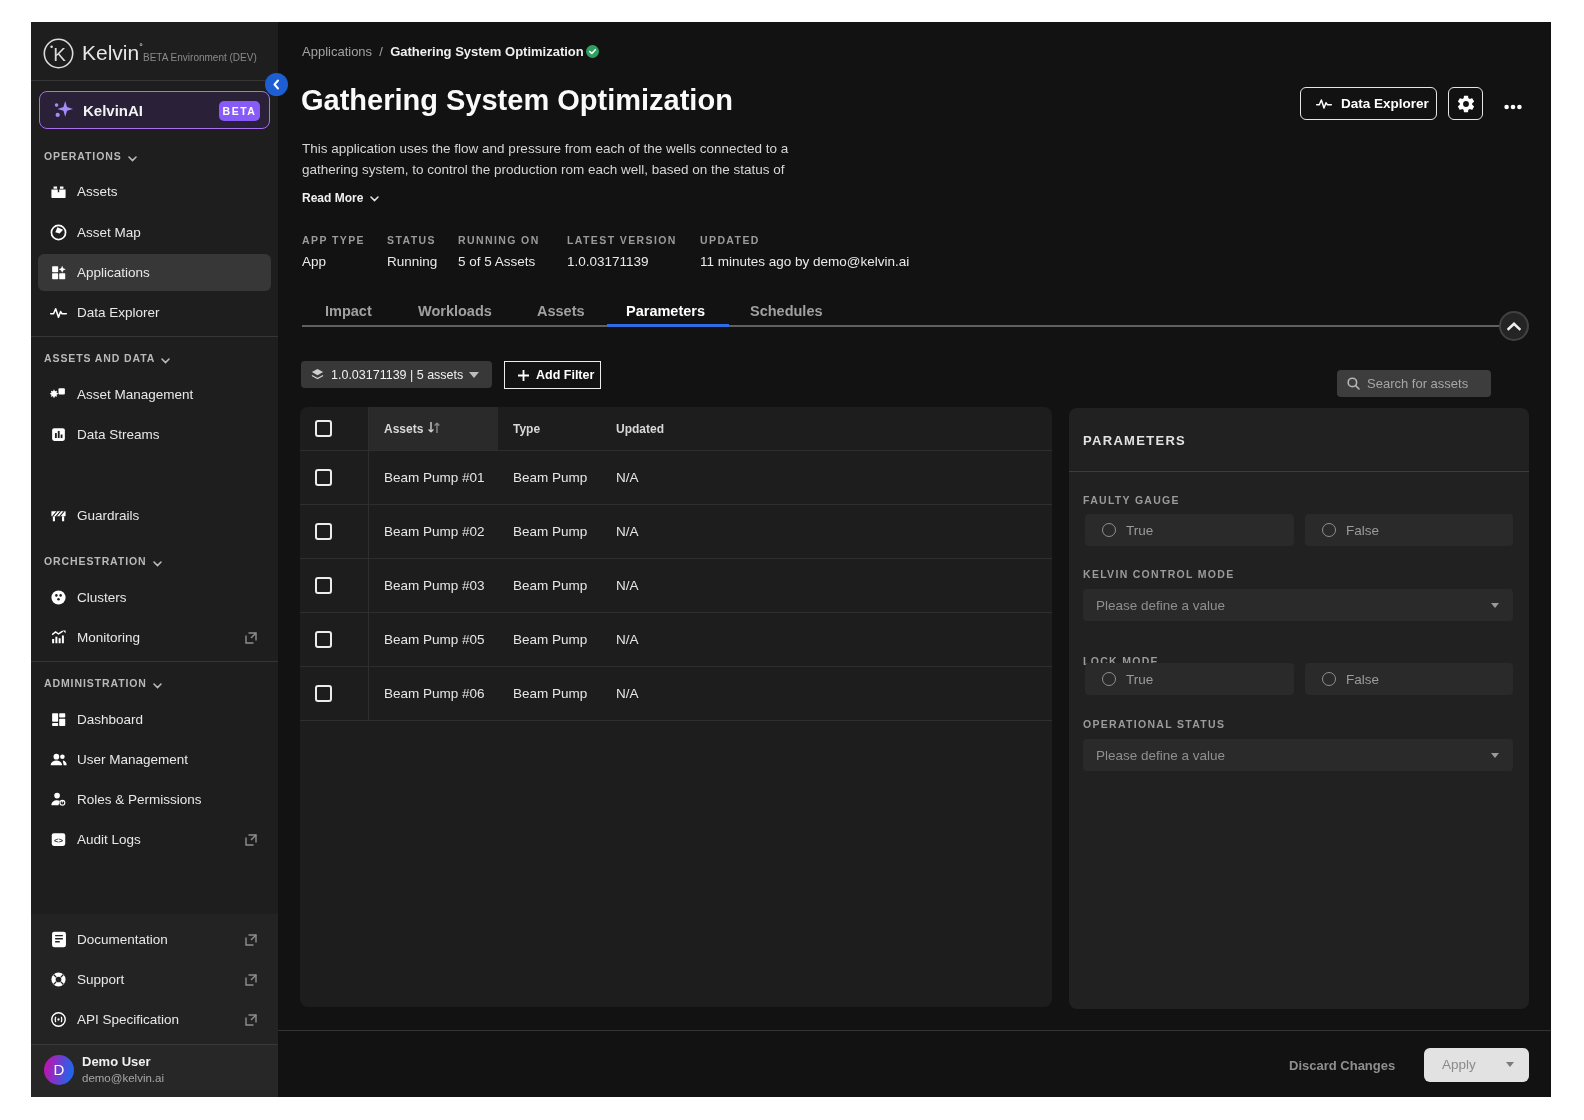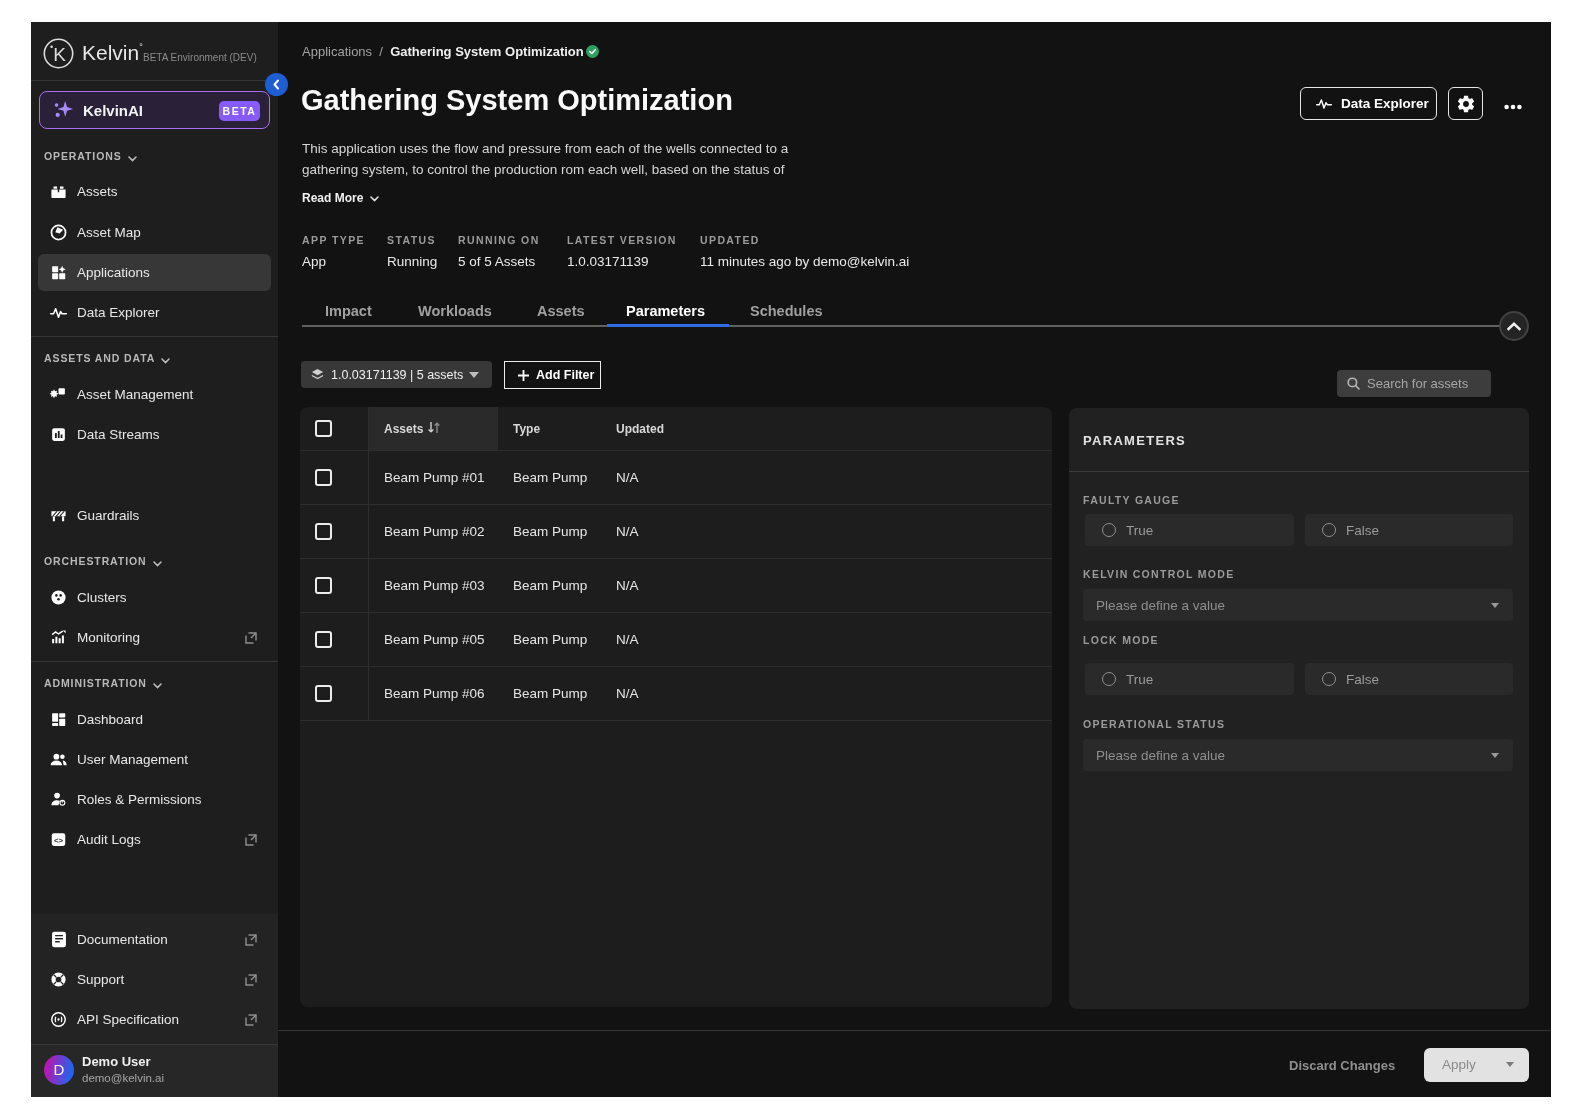--- a/index.html
+++ b/index.html
@@ -349,21 +349,21 @@
         </div>
       <div class="pbox" style="left:236px; top:106px; width:208px;">
           <span class="radio"></span>
           <span class="ptext">False</span>
         </div>
       <div class="plabel" style="top:160px;">KELVIN CONTROL MODE</div>
       <div class="pselect" style="top:181px;">
           <span class="ptext" style="margin-left:13px; color:#8f8f8f;">Please define a value</span>
           <span class="caret" style="position:absolute; right:14px;"></span>
         </div>
-      <div class="plabel" style="top:226px;">LOCK MODE</div>
+      <div class="plabel" style="top:247px;">LOCK MODE</div>
       <div class="pbox" style="left:16px; top:255px; width:209px;">
           <span class="radio"></span>
           <span class="ptext">True</span>
         </div>
       <div class="pbox" style="left:236px; top:255px; width:208px;">
           <span class="radio"></span>
           <span class="ptext">False</span>
         </div>
       <div class="plabel" style="top:310px;">OPERATIONAL STATUS</div>
       <div class="pselect" style="top:331px;">

